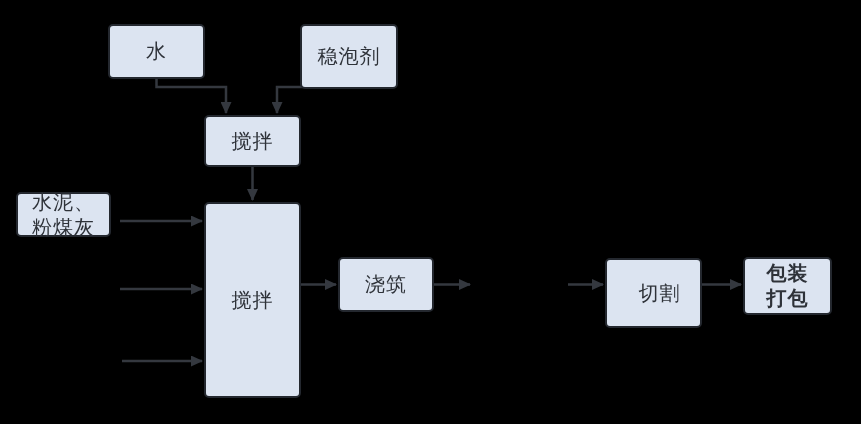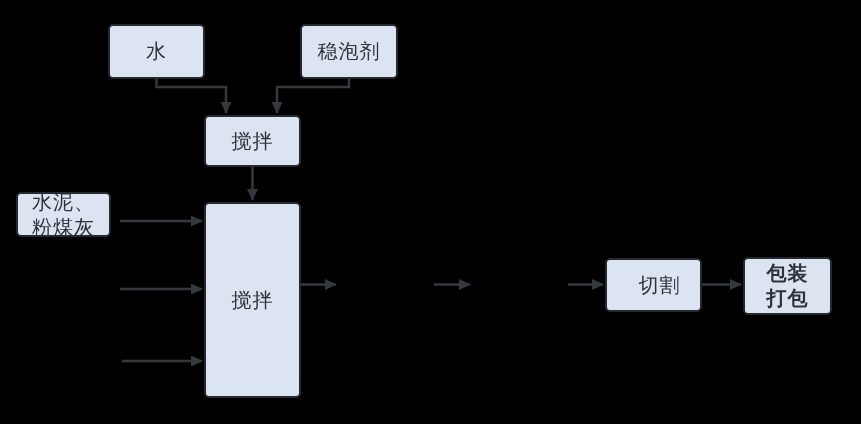--- a/index.html
+++ b/index.html
@@ -28,29 +28,29 @@
     justify-content: center;
     color: #2e3239;
     font-size: 20px;
     line-height: 1.25;
     text-align: center;
   }
   .node .lbl { white-space: pre-line; letter-spacing: 1px; }
 
   
   .n-water             { left:108px; top:24px;  width:97px; height:55px; }
-  .n-foam-stabilizer   { left:300px; top:24px;  width:98px; height:55px; }
+  .n-foam-stabilizer   { left:300px; top:24px;  width:98px; height:65px; }
   .n-premix            { left:204px; top:115px; width:97px; height:52px; }
   .n-main-mix          { left:204px; top:202px; width:97px; height:196px; }
   .n-cement-fly-ash    { left:16px;  top:192px; width:95px; height:45px; }
   .n-anti-crack-fiber  { left:25px;  top:268px; width:95px; height:55px; }
   .n-hydrogen-peroxide { left:25px;  top:345px; width:97px; height:53px; }
   .n-pouring           { left:338px; top:257px; width:96px; height:55px; }
   .n-demolding         { left:472px; top:258px; width:96px; height:54px; }
-  .n-cutting           { left:605px; top:258px; width:97px; height:54px;padding-left:12px; }
+  .n-cutting           { left:605px; top:258px; width:97px; height:70px;padding-left:12px; }
   .n-packing           { left:743px; top:257px; width:89px; height:58px;font-weight:bold; }
 </style>
 </head>
 <body>
 
 <div class="canvas">
 
   <svg class="edges" viewBox="0 0 861 424" xmlns="http://www.w3.org/2000/svg">
     <defs>
       <marker id="arrow" markerUnits="userSpaceOnUse" markerWidth="13" markerHeight="11" refX="11" refY="5.5" orient="auto">
@@ -85,20 +85,23 @@
     <span class="lbl">搅拌</span>
   </div>
 
   <div class="node n-cement-fly-ash">
     <span class="lbl">水泥、
 粉煤灰</span>
   </div>
 
 
 
+  <div class="node n-pouring">
+    <span class="lbl">浇筑</span>
+  </div>
 
 
   <div class="node n-cutting">
     <span class="lbl">切割</span>
   </div>
 
   <div class="node n-packing">
     <span class="lbl">包装
 打包</span>
   </div>

